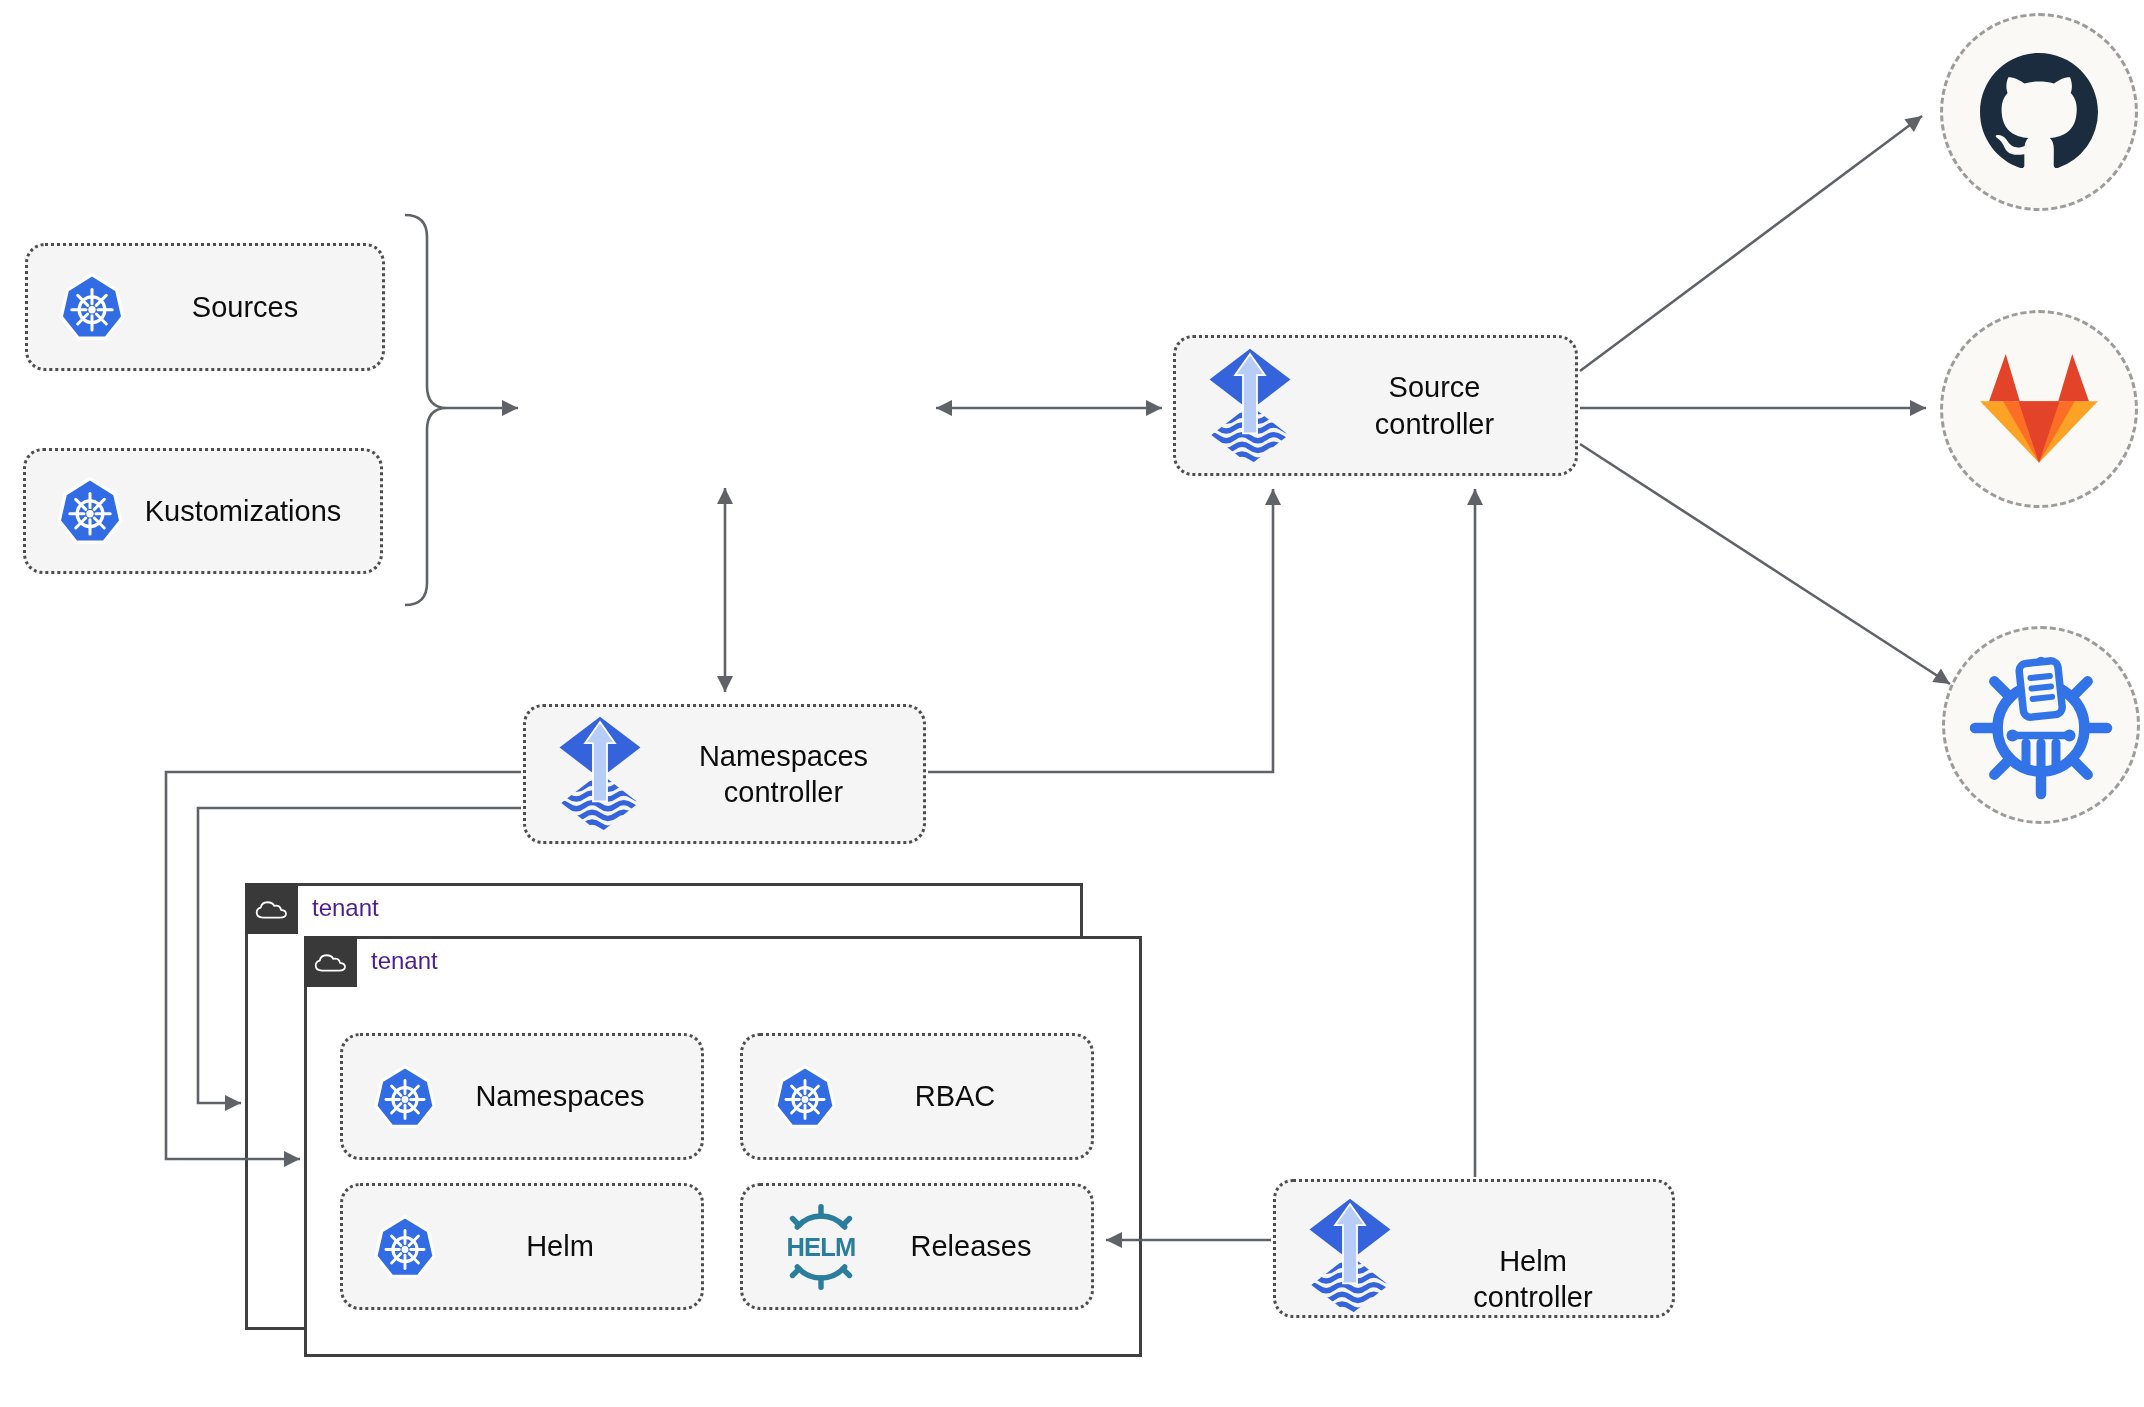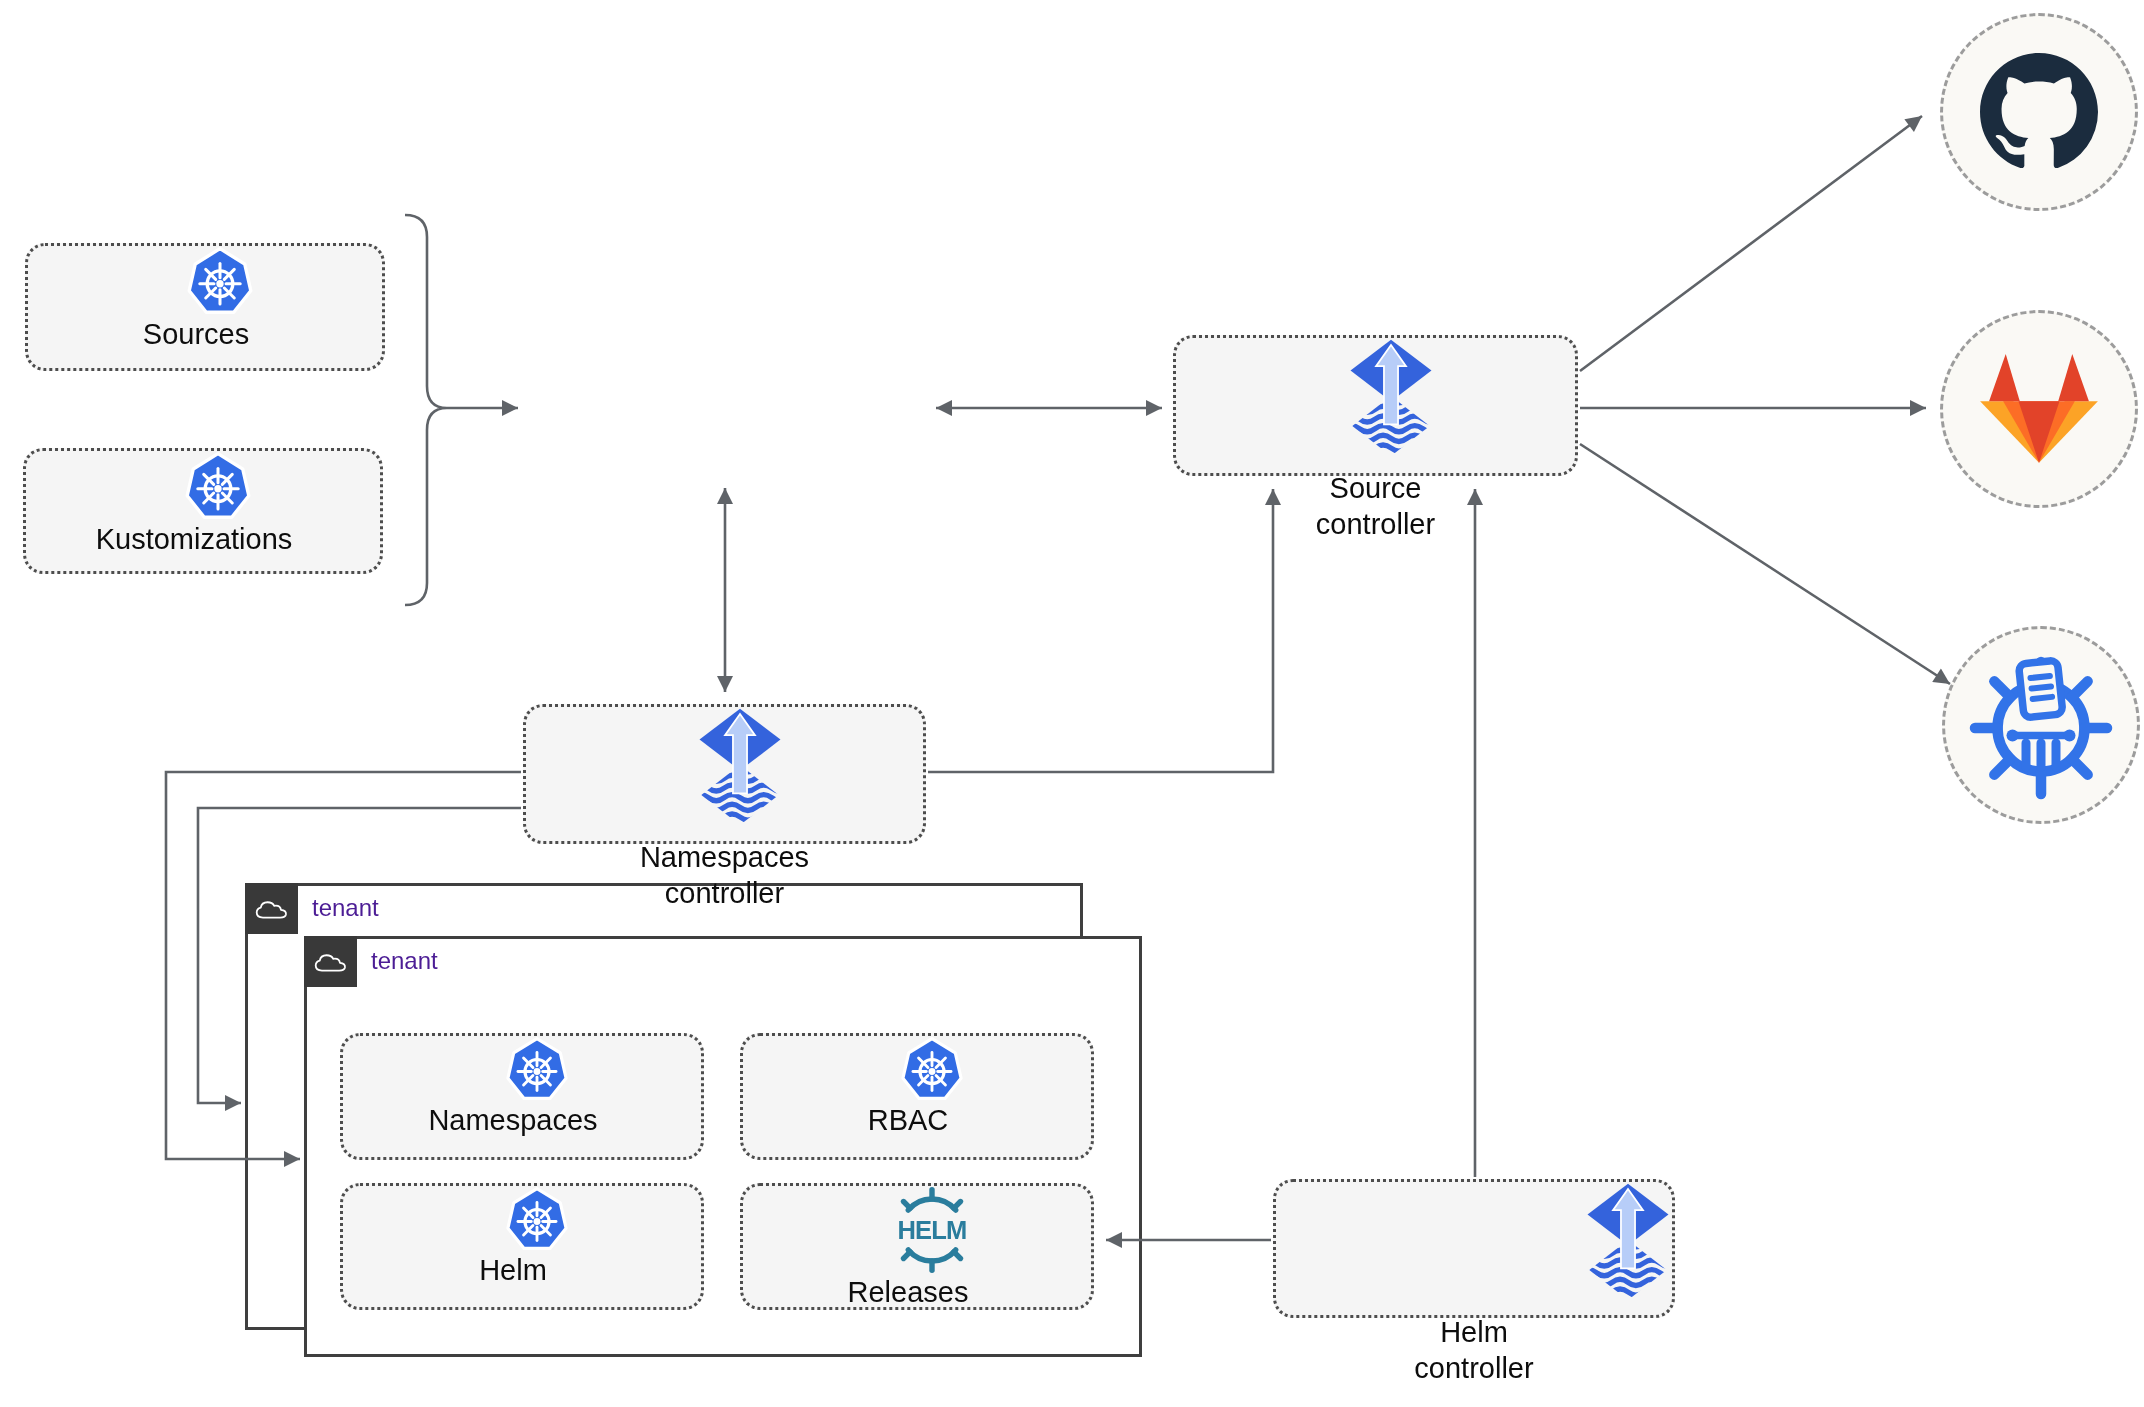--- a/index.html
+++ b/index.html
@@ -1,25 +1,25 @@
 <!DOCTYPE html>
 <html><head>
 <meta charset="utf-8">
 <style>
   html,body{margin:0;padding:0;background:#fff;}
   .canvas{position:relative;width:2144px;height:1407px;background:#ffffff;overflow:hidden;
           font-family:"Liberation Sans", sans-serif;}
 
   
   .node{position:absolute;display:flex;align-items:center;box-sizing:border-box;
-        background:#f5f5f5;border:3px dotted #4d4d4d;border-radius:20px;z-index:4;flex-direction:column;}
+        background:#f5f5f5;border:3px dotted #4d4d4d;border-radius:20px;z-index:4;}
   .node .ic{flex:0 0 auto;margin-left:30px;display:flex;align-items:center;}
   .node .lbl{flex:1;text-align:center;font-size:29px;color:#0d0d0d;line-height:1.25;
              padding-right:18px;}
-  .node .lbl.two-line{max-width:185px;margin:14px auto;padding-right:0;}
+  .node .lbl.two-line{max-width:185px;margin:0 auto;padding-right:0;}
 
   
   .tenant{position:absolute;box-sizing:border-box;background:#ffffff;border:3px solid #3f3f3f;}
   .tenant .hdr{position:absolute;left:-3px;top:-3px;width:53px;height:51px;background:#393939;
                display:flex;align-items:center;justify-content:center;}
   .tenant .hdr-lbl{position:absolute;left:64px;top:8px;font-size:24px;color:#4c1d95;}
 
   
   .endpoint{position:absolute;width:198px;height:198px;border-radius:50%;box-sizing:border-box;
             background:#faf9f5;border:3px dashed #9c9c9c;display:flex;align-items:center;

